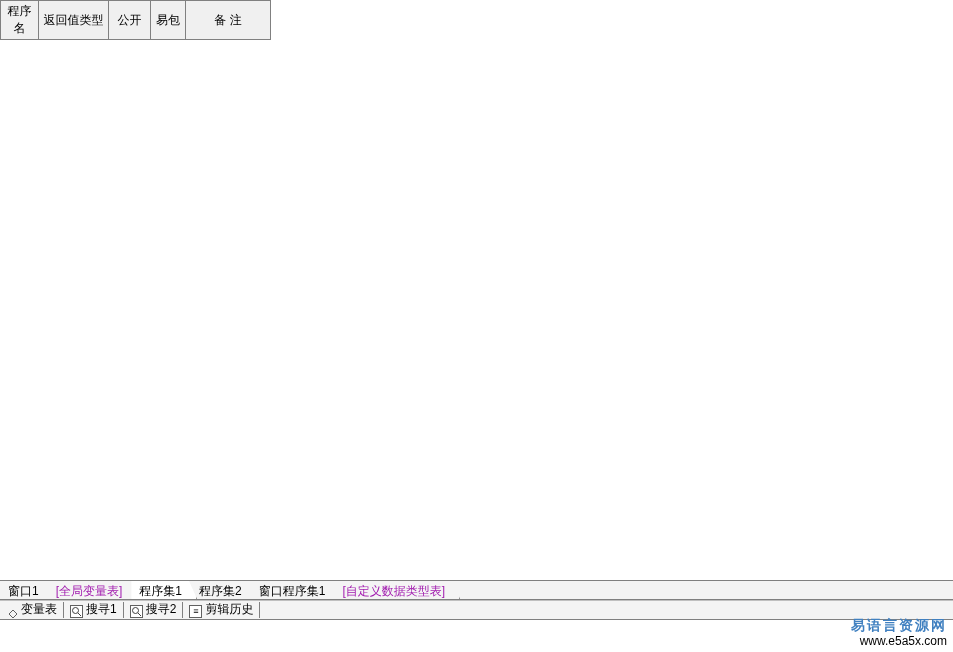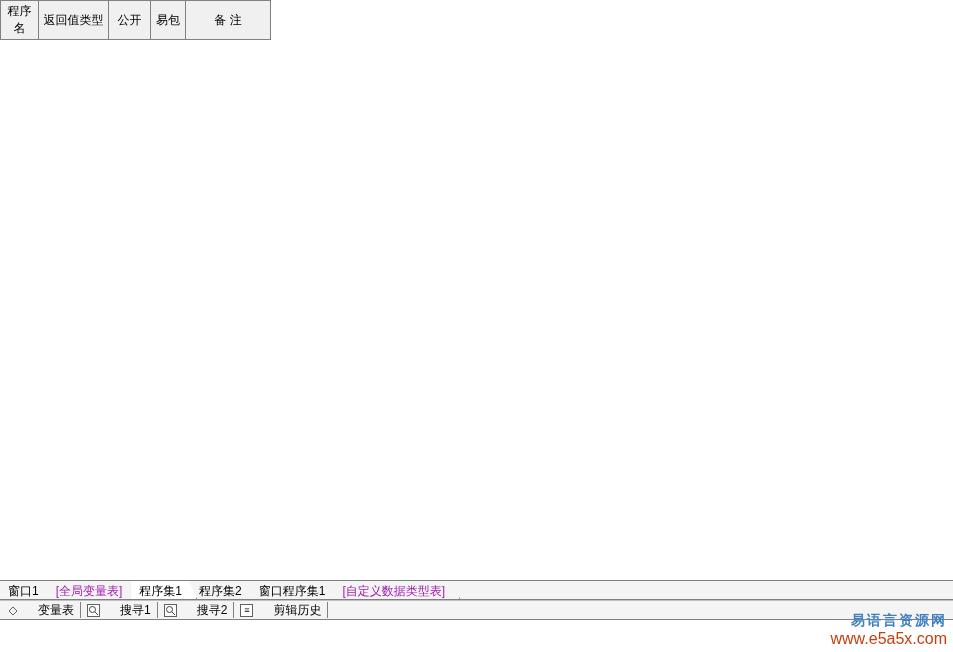--- a/index.html
+++ b/index.html
@@ -114,26 +114,26 @@
       border-top: 1px solid #c0c0c0;
       border-bottom: 1px solid #808080;
       background: #f4f4f4;
       display: flex;
       align-items: center;
       padding-left: 2px;
     }
     
     .bottom-item {
       display: inline-flex;
-      align-items: center;
+      align-items: flex-end;
       padding: 0 6px;
       border-right: 1px solid #808080;
       height: 16px;
       cursor: pointer;
-      gap: 20px;
+      gap: 3px;
     }
     
     .bottom-icon {
       width: 13px;
       height: 13px;
       display: inline-flex;
       align-items: center;
       justify-content: center;
       font-size: 10px;
       border: 1px solid #606060;
@@ -154,22 +154,22 @@
       line-height: 1.3;
     }
     .watermark-title {
       color: #4080c0;
       font-size: 14px;
       font-family: "SimHei","黑体",sans-serif;
       font-weight: bold;
       letter-spacing: 2px;
     }
     .watermark-url {
-      color: #c2410c;
-      font-size: 16px;
+      color: #000000;
+      font-size: 12px;
     }
     
     .bottom-filler {
       position: absolute;
       bottom: 0;
       left: 0;
       right: 0;
       height: 32px;
       background: #ffffff;
       margin-top: 24px;

